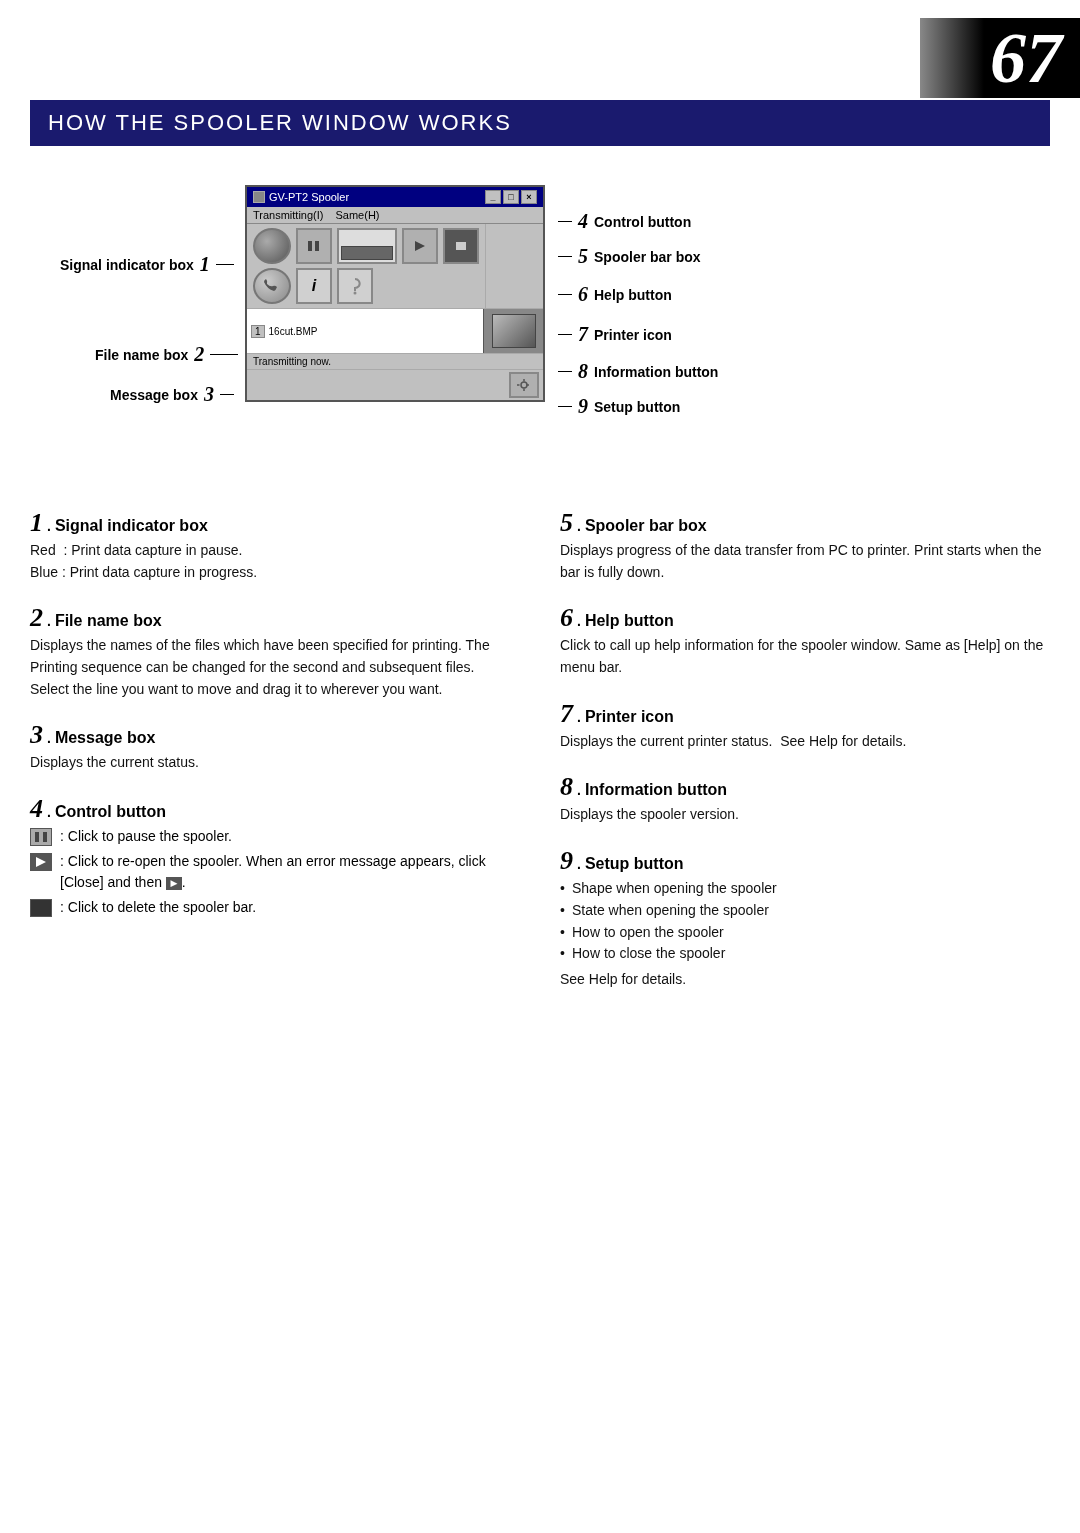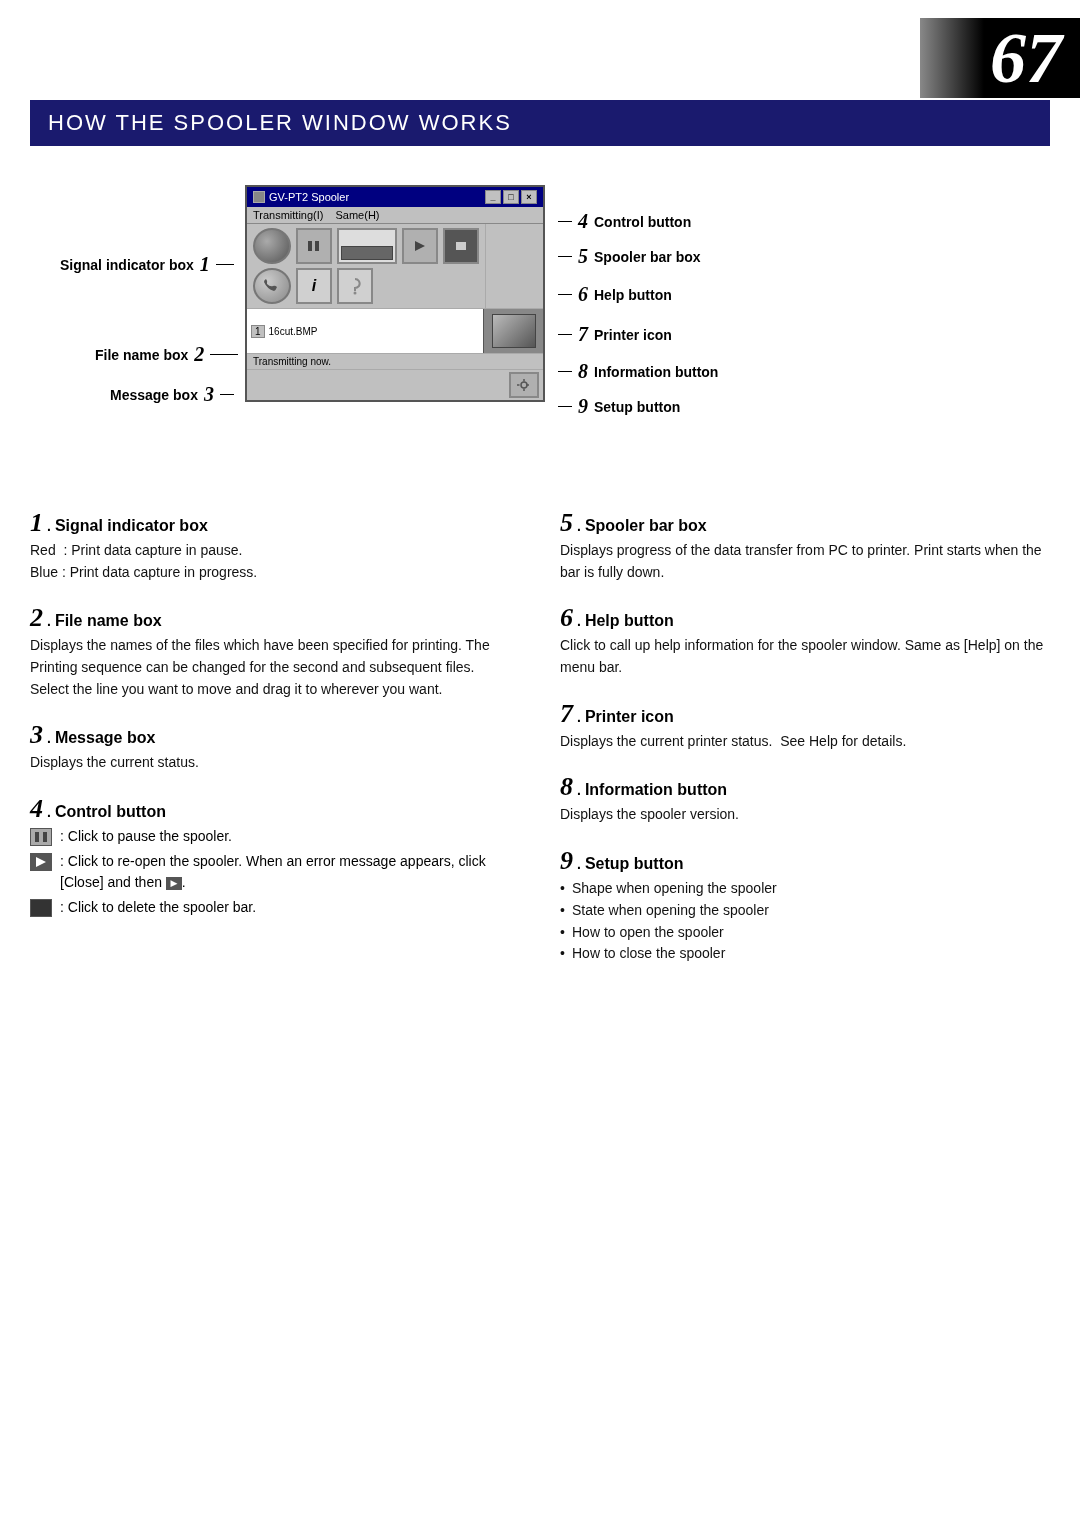--- a/index.html
+++ b/index.html
@@ -497,17 +497,18 @@
     <div class="section-item">
       <div class="section-heading">
         <span class="section-num">9</span>
         <span style="font-size:14px; font-weight:bold;">.</span>
         <span class="section-title">Setup button</span>
       </div>
       <div class="bullet-item">Shape when opening the spooler</div>
       <div class="bullet-item">State when opening the spooler</div>
       <div class="bullet-item">How to open the spooler</div>
       <div class="bullet-item">How to close the spooler</div>
+      <div class="section-body" style="margin-top:4px;">See Help for details.</div>
     </div>
 
   </div>
 
 </div>
 
 </body></html>

